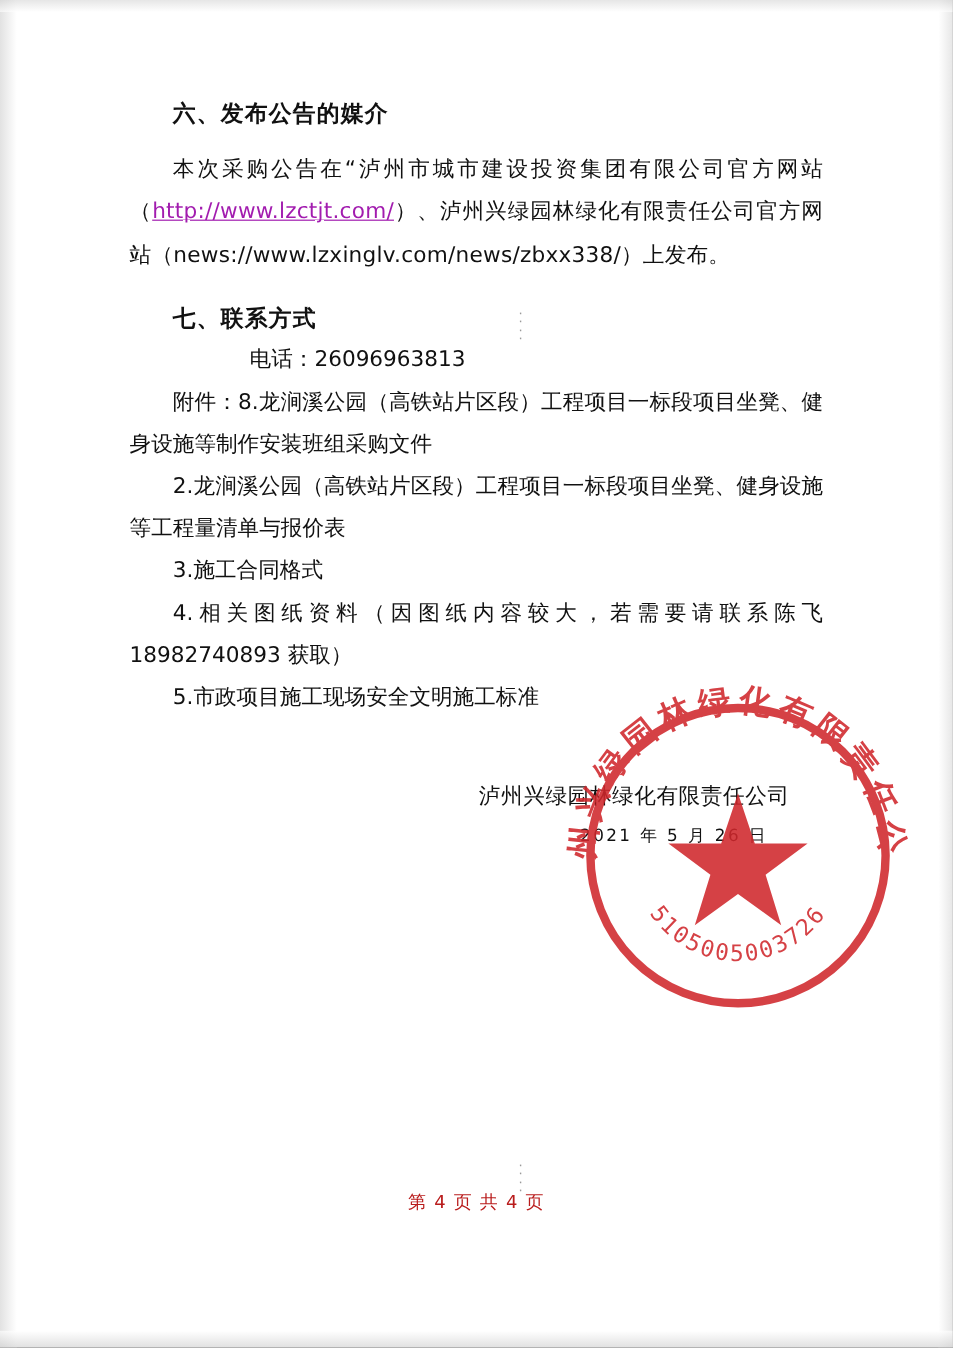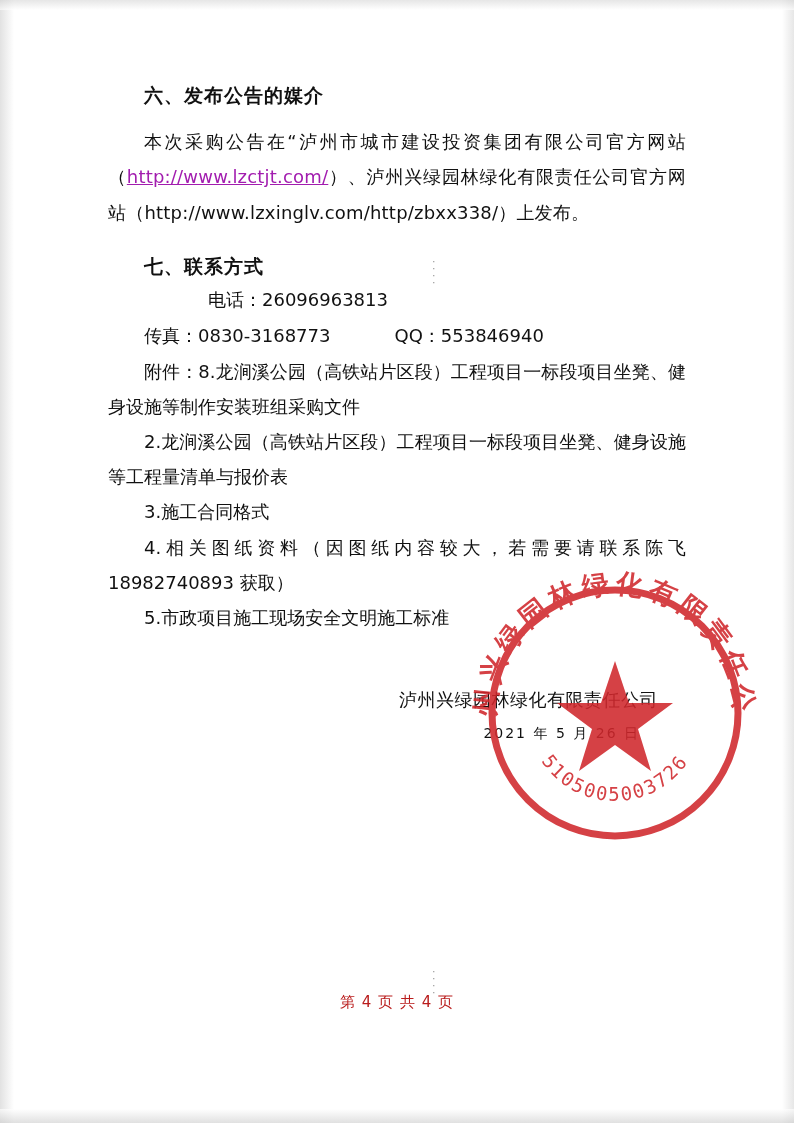--- a/index.html
+++ b/index.html
@@ -161,34 +161,29 @@
   <div class="scan-edge-top"></div>
   <div class="scan-edge-bottom"></div>
 
   <div class="fold-dots fold-a">·<br>·<br>·<br>·</div>
   <div class="fold-dots fold-b">·<br>·<br>·<br>·</div>
 
   <div class="content">
 
     <h2 class="heading">六、发布公告的媒介</h2>
 
-    <p class="para indent"><span>本次采购公告在“泸州市城市建设投资集团有限公司官方网站（</span><span class="link-u">http://www.lzctjt.com/</span><span>）、泸州兴绿园林绿化有限责任公司官方网站（</span><span>http://www.lzxinglv.com/http/zbxx338/</span><span>）上发布。</span></p>
+    <p class="para indent"><span>本次采购公告在“泸州市城市建设投资集团有限公司官方网站（</span><span class="link-u">http://www.lzctjt.com/</span><span>）、泸州兴绿园林绿化有限责任公司官方网站（</span><span>news://www.lzxinglv.com/news/zbxx338/</span><span>）上发布。</span></p>
 
     <h2 class="heading-2">七、联系方式</h2>
 
     <div class="contact-row">
       <span class="contact-gap-1"></span>
       <span class="contact-label">电话：26096963813</span>
     </div>
 
-    <div class="contact-row">
-      <span class="contact-label">传真：0830-3168773</span>
-      <span class="contact-gap-1"></span>
-      <span class="contact-label">QQ：553846940</span>
-    </div>
 
     <p class="attach-line">附件：8.龙涧溪公园（高铁站片区段）工程项目一标段项目坐凳、健身设施等制作安装班组采购文件</p>
     <p class="attach-line">2.龙涧溪公园（高铁站片区段）工程项目一标段项目坐凳、健身设施等工程量清单与报价表</p>
     <p class="attach-line">3.施工合同格式</p>
     <p class="attach-line">4.相关图纸资料（因图纸内容较大，若需要请联系陈飞 18982740893 获取）</p>
     <p class="attach-line">5.市政项目施工现场安全文明施工标准</p>
 
     <div class="sign-block">
       <div class="sign-company">泸州兴绿园林绿化有限责任公司</div>
       <div class="sign-date">2021 年 5 月 26 日</div>

